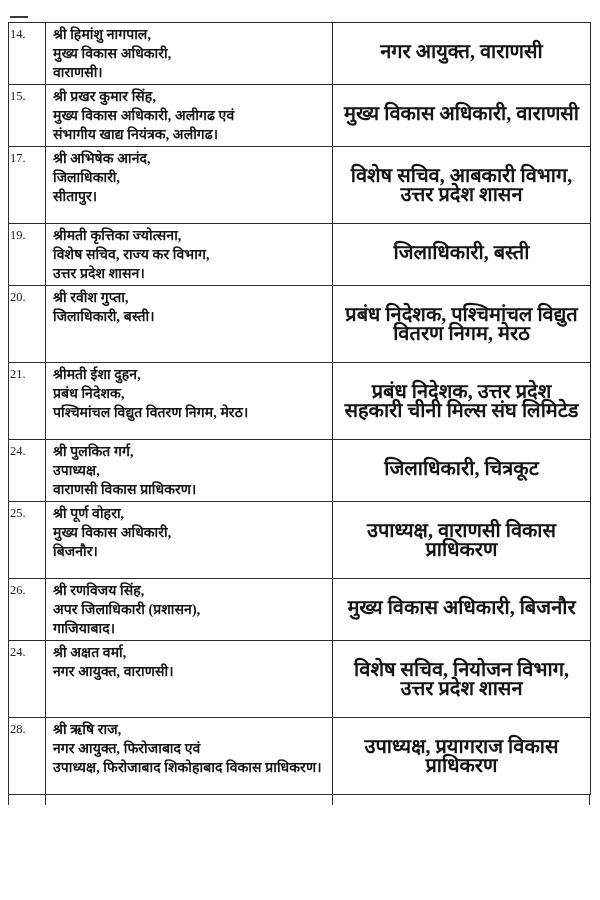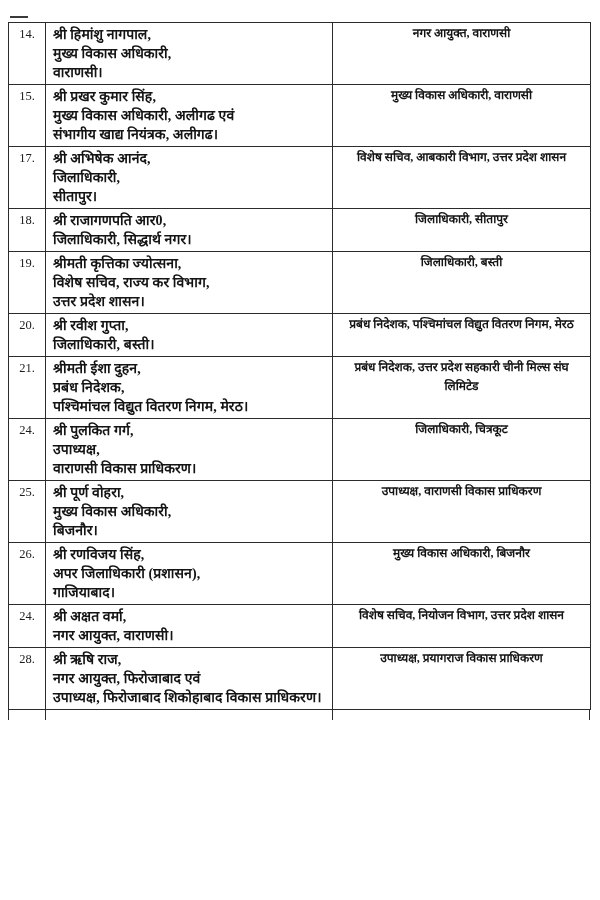--- a/index.html
+++ b/index.html
@@ -39,43 +39,43 @@
   table.transfer td {
     border: 1px solid #2b2b2b;
     vertical-align: top;
     overflow: hidden;
   }
   col.c-sn   { width: 37px; }
   col.c-from { width: 287px; }
   col.c-to   { width: 258px; }
 
   td.sn {
-    text-align: center;
+    text-align: left;
     font-size: 12.5px;
     line-height: 19px;
     padding: 2px 1px 1px 1px;
     font-weight: 400;
     color: #1d1d1d;
   }
   td.from {
     padding: 2px 4px 2px 7px;
     font-size: 14px;
     line-height: 19px;
     font-weight: 700;
     letter-spacing: 0.1px;
     margin-left: 45px;
   }
   td.from .line {
     white-space: nowrap;
   }
   td.to {
     vertical-align: middle;
     text-align: center;
-    padding: 1px 8px;
-    font-size: 12px;
+    padding: 19px 8px;
+    font-size: 20px;
     line-height: 19px;
     font-weight: 700;
   }
   
   .stubs {
     position: relative;
     width: 582px;
     height: 10px;
   }
   .stub {
@@ -124,28 +124,20 @@
           <tr>
             <td class="sn">17.</td>
             <td class="from">
               <div class="line">श्री अभिषेक आनंद,</div>
               <div class="line">जिलाधिकारी,</div>
               <div class="line">सीतापुर।</div>
             </td>
             <td class="to">विशेष सचिव, आबकारी विभाग, उत्तर प्रदेश शासन</td>
           </tr>
           <tr>
-            <td class="sn">18.</td>
-            <td class="from">
-              <div class="line">श्री राजागणपति आर0,</div>
-              <div class="line">जिलाधिकारी, सिद्धार्थ नगर।</div>
-            </td>
-            <td class="to">जिलाधिकारी, सीतापुर</td>
-          </tr>
-          <tr>
             <td class="sn">19.</td>
             <td class="from">
               <div class="line">श्रीमती कृत्तिका ज्योत्सना,</div>
               <div class="line">विशेष सचिव, राज्य कर विभाग,</div>
               <div class="line">उत्तर प्रदेश शासन।</div>
             </td>
             <td class="to">जिलाधिकारी, बस्ती</td>
           </tr>
           <tr>
             <td class="sn">20.</td>

